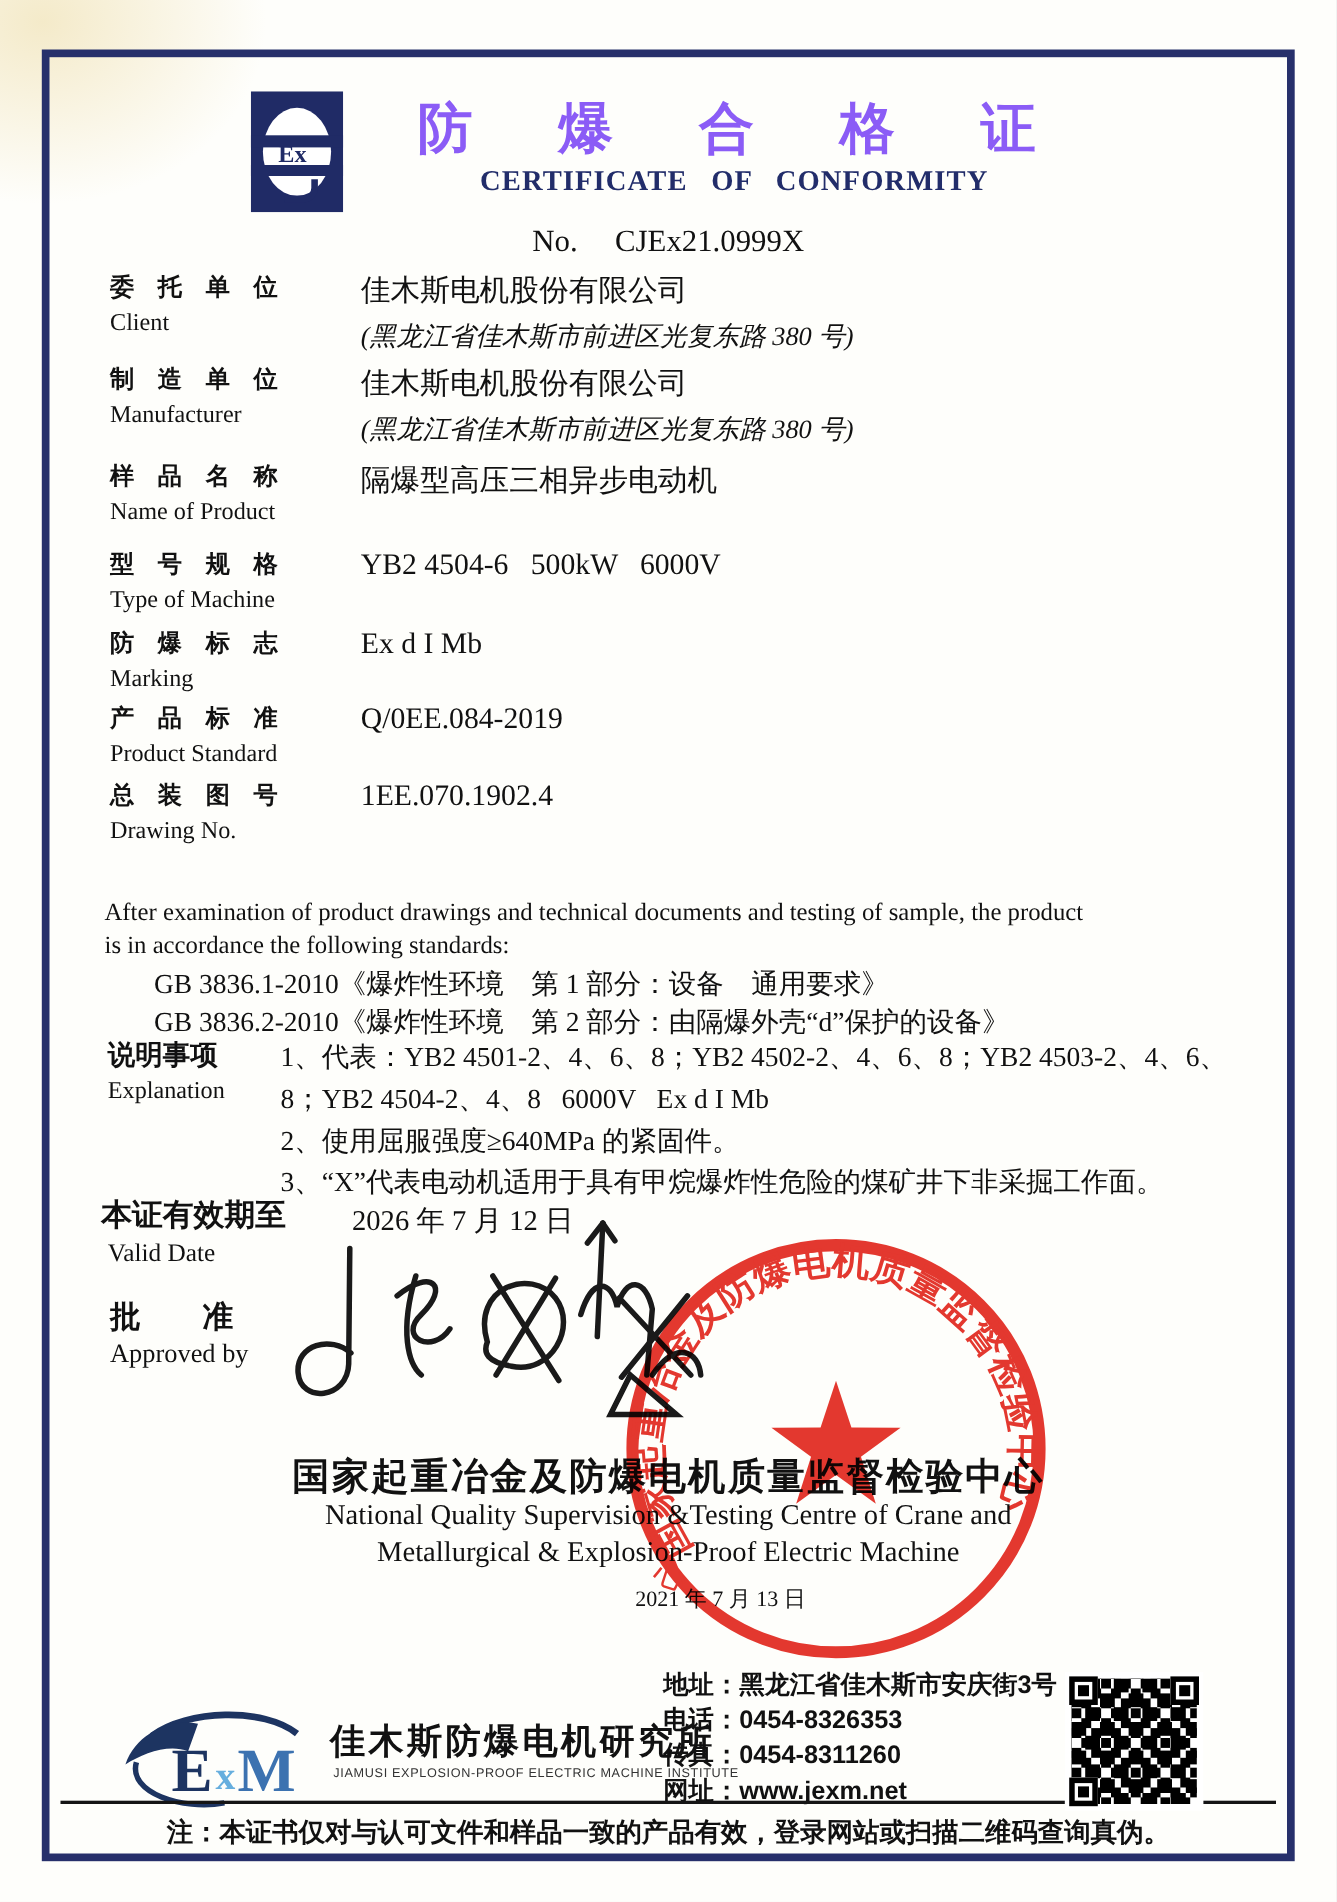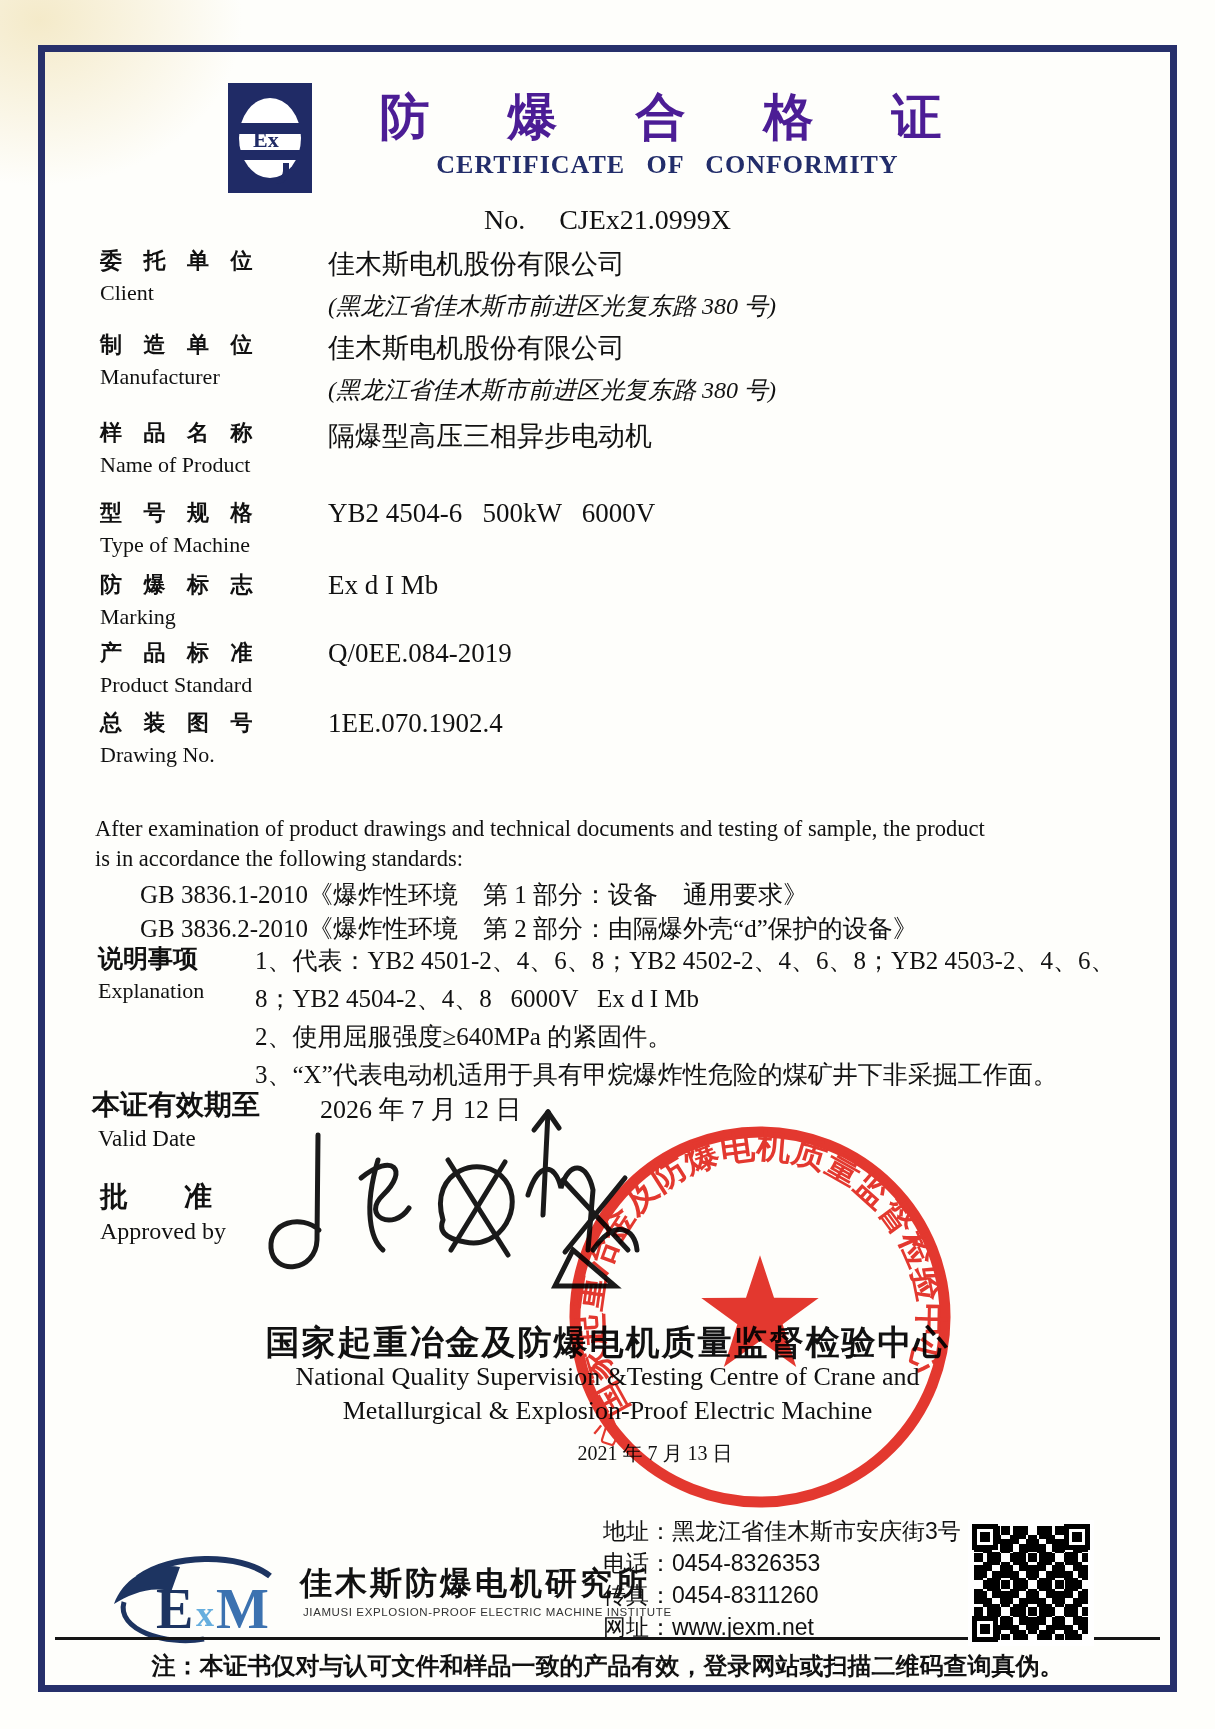--- a/index.html
+++ b/index.html
@@ -5,21 +5,21 @@
   html,body{margin:0;padding:0;background:#e9e9e9;}
   .page{position:relative;width:1215px;height:1729px;background:#fefefb;overflow:hidden;
         font-family:"Liberation Serif","DejaVu Serif",serif;color:#111;}
   .page::before{content:"";position:absolute;left:0;top:0;width:260px;height:200px;
         background:radial-gradient(ellipse at 15% 10%, rgba(243,232,196,.9), rgba(243,232,196,0) 65%);}
   .frame{position:absolute;left:38px;top:45px;width:1139px;height:1647px;
         border:7px solid #27306b;box-sizing:border-box;}
   .abs{position:absolute;}
   .center{text-align:center;width:100%;left:0;}
   
-  .title-cn{top:84px;font-size:50px;font-weight:bold;letter-spacing:14px;color:#4c1d95;}
+  .title-cn{top:84px;font-size:50px;font-weight:bold;letter-spacing:14px;color:#8b5cf6;}
   .title-en{top:150px;font-size:26px;font-weight:bold;word-spacing:14px;letter-spacing:1px;color:#222d6a;}
   .cert-no{top:204px;font-size:28px;}
   .cert-no .gap{display:inline-block;width:34px;}
   
   .row{position:absolute;left:100px;display:flex;width:1040px;}
   .flabel{width:228px;flex:none;}
   .flabel-cn{font-size:22px;font-weight:bold;letter-spacing:8px;white-space:nowrap;}
   .flabel-en{font-size:22px;margin-top:4px;}
   .fval{flex:1;}
   .fval-main{font-size:27px;white-space:pre-wrap;}
@@ -42,21 +42,21 @@
   
   .issuer-cn{top:1320px;font-size:34px;font-weight:bold;letter-spacing:2px;}
   .issuer-en1{top:1362px;font-size:26px;}
   .issuer-en2{top:1396px;font-size:26px;}
   .issue-date{left:355px;top:1440px;width:600px;text-align:center;font-size:20px;white-space:pre-wrap;}
   
   .inst-cn{left:300px;top:1562px;font-size:32px;font-weight:bold;letter-spacing:3px;
            font-family:"Liberation Sans","DejaVu Sans",sans-serif;}
   .inst-en{left:303px;top:1606px;font-size:11.5px;letter-spacing:.6px;color:#333;
            font-family:"Liberation Sans","DejaVu Sans",sans-serif;}
-  .contact{left:603px;font-size:23px;font-weight:normal;
+  .contact{left:603px;font-size:23px;font-weight:bold;
            font-family:"Liberation Sans","DejaVu Sans",sans-serif;white-space:pre-wrap;}
   .sepline{left:55px;top:1637px;width:1105px;height:3px;background:#151515;}
   .note{top:1650px;font-size:24px;font-weight:600;
         font-family:"Liberation Sans","DejaVu Sans",sans-serif;}
   
   .qr{left:968px;top:1520px;width:126px;height:126px;background:#fff;z-index:3;padding:2px;box-sizing:border-box;}
   .qr-noise{position:absolute;inset:6px;
      background:
        conic-gradient(#000 25%,#ffffff00 0 50%,#000 0 75%,#ffffff00 0) 0 0/18px 18px,
        conic-gradient(#000 25%,#fff 0 50%,#000 0 75%,#fff 0) 0 0/26px 26px;}

